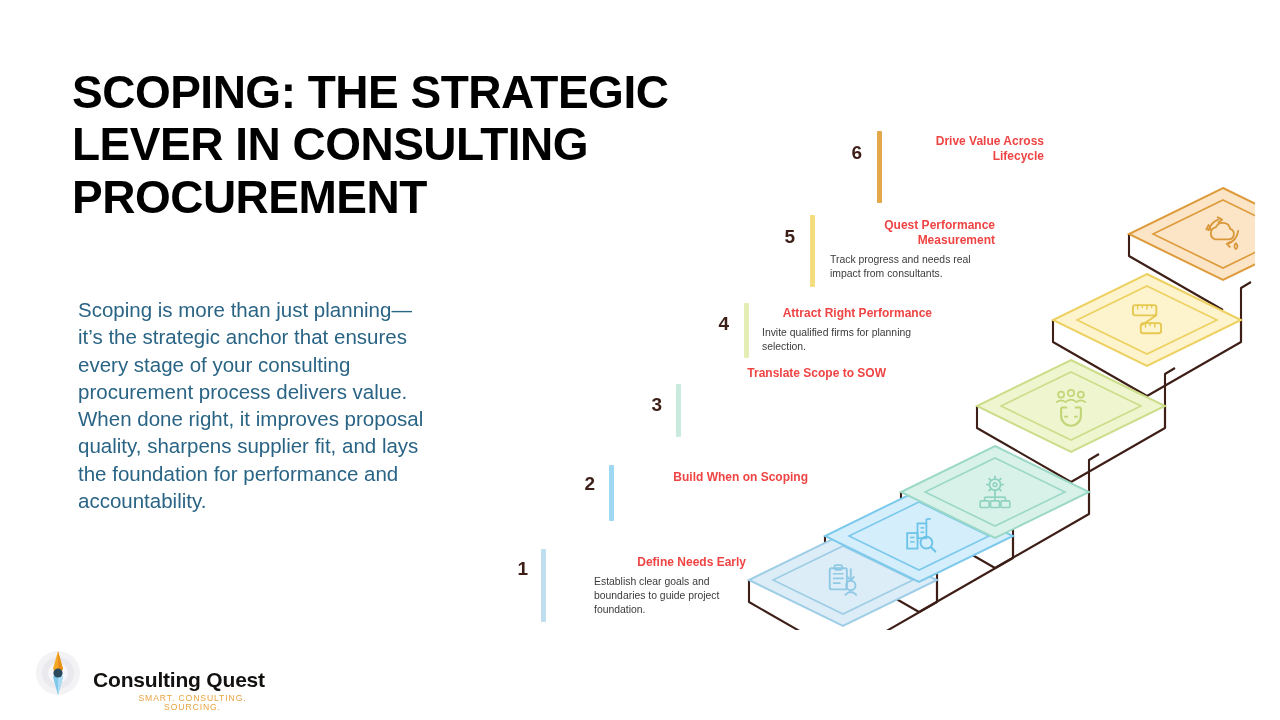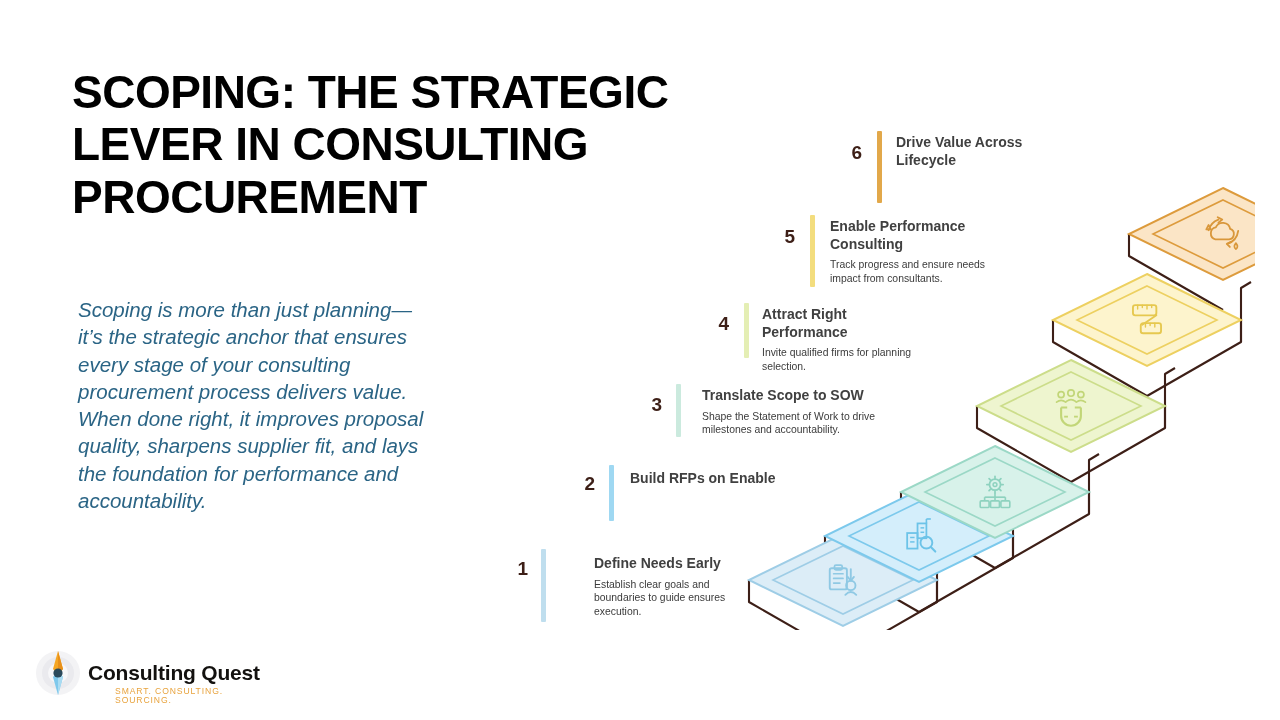--- a/index.html
+++ b/index.html
@@ -21,29 +21,28 @@
     font-weight:bold;
     color:#000000;
     letter-spacing:-0.5px;
   }
   .subtitle {
     position:absolute;
     left:78px; top:296px;
     width:350px;
     font-size:20.5px;
     line-height:1.33;
-    font-style:italic;
     font-weight:normal;
     color:#2a6485;
   }
 
   
   .logo { position:absolute; left:30px; top:645px; width:240px; height:58px; }
   .logo-mark { position:absolute; left:0; top:0; width:56px; height:56px; }
-  .logo-text { position:absolute; left:58px; top:17px; }
+  .logo-text { position:absolute; left:58px; top:24px;text-align:center; }
   .logo-name {
     font-size:21px; font-weight:bold; color:#13110f; letter-spacing:-0.2px;
     line-height:1;
   }
   .logo-tag {
     font-size:8.6px; color:#e8a33d; letter-spacing:0.9px;
     margin-top:4px; line-height:1; font-weight:normal;margin-left:27px;
   }
 
   
@@ -56,23 +55,24 @@
     font-size:19px; font-weight:bold; color:#3d1f17;
     text-align:right; width:28px;
   }
   .step-bar {
     position:absolute;
     width:5px;
     border-radius:1px;
   }
   .step-body { position:absolute; }
   .step-head {
-    font-size:14px; font-weight:bold; color:#404040;
+    font-size:12px; font-weight:bold; color:#ef4444;
     line-height:1.25;
     margin-bottom:5px;
+    text-align:right;
   }
   .step-desc {
     font-size:10.4px; color:#3b3b3b; line-height:1.33; font-weight:normal;
   }
 </style>
 </head>
 <body>
 
 <div id="slide">
 
@@ -233,56 +233,55 @@
           <use href="#ico-cloud"></use>
         </g>
     </g>
   </svg>
 
   <div class="step-label">
     <div class="step-num" style="left:500px; top:558px;">1</div>
     <div class="step-bar" style="left:541px; top:549px; height:73px; background:#bfdeee;"></div>
     <div class="step-body" style="left:562px; top:555px; width:152px;margin-left:32px;">
       <div class="step-head">Define Needs Early</div>
-      <div class="step-desc">Establish clear goals and boundaries to guide ensures execution.</div>
+      <div class="step-desc">Establish clear goals and boundaries to guide project foundation.</div>
     </div>
   </div>
 
   <div class="step-label">
     <div class="step-num" style="left:567px; top:473px;">2</div>
     <div class="step-bar" style="left:609px; top:465px; height:56px; background:#9fd8f2;"></div>
     <div class="step-body" style="left:630px; top:470px; width:178px;">
-      <div class="step-head">Build RFPs on Enable</div>
+      <div class="step-head">Build When on Scoping</div>
     </div>
   </div>
 
   <div class="step-label">
     <div class="step-num" style="left:634px; top:394px;">3</div>
     <div class="step-bar" style="left:676px; top:384px; height:53px; background:#cbeade;"></div>
-    <div class="step-body" style="left:694px; top:387px; width:192px;margin-left:8px;">
+    <div class="step-body" style="left:694px; top:366px; width:192px;">
       <div class="step-head">Translate Scope to SOW</div>
-      <div class="step-desc">Shape the Statement of Work to drive milestones and accountability.</div>
     </div>
   </div>
 
   <div class="step-label">
     <div class="step-num" style="left:701px; top:313px;">4</div>
     <div class="step-bar" style="left:744px; top:303px; height:55px; background:#e4eeb4;"></div>
     <div class="step-body" style="left:762px; top:306px; width:170px;">
       <div class="step-head">Attract Right Performance</div>
       <div class="step-desc">Invite qualified firms for planning selection.</div>
     </div>
   </div>
 
   <div class="step-label">
     <div class="step-num" style="left:767px; top:226px;">5</div>
     <div class="step-bar" style="left:810px; top:215px; height:72px; background:#f3dd7e;"></div>
     <div class="step-body" style="left:830px; top:218px; width:165px;">
-      <div class="step-head">Enable Performance Consulting</div>
-      <div class="step-desc">Track progress and ensure needs impact from consultants.</div>
+      <div class="step-head">Quest Performance Measurement</div>
+      <div class="step-desc">Track progress and needs real impact from consultants.</div>
     </div>
   </div>
 
   <div class="step-label">
     <div class="step-num" style="left:834px; top:142px;">6</div>
     <div class="step-bar" style="left:877px; top:131px; height:72px; background:#e2a84a;"></div>
     <div class="step-body" style="left:896px; top:134px; width:148px;">
       <div class="step-head">Drive Value Across Lifecycle</div>
     </div>
   </div>

